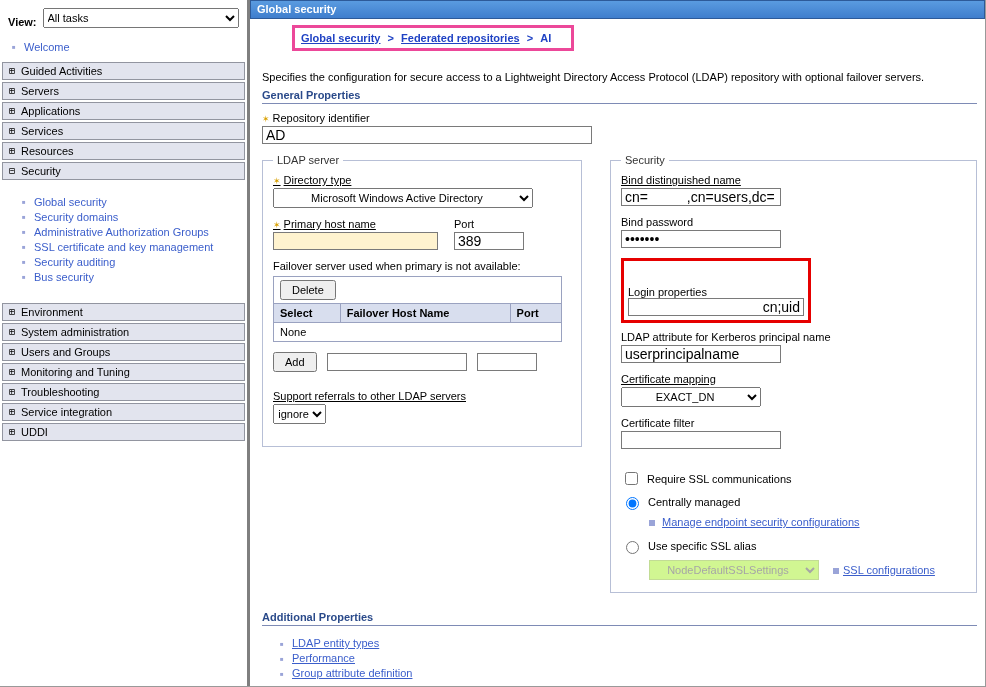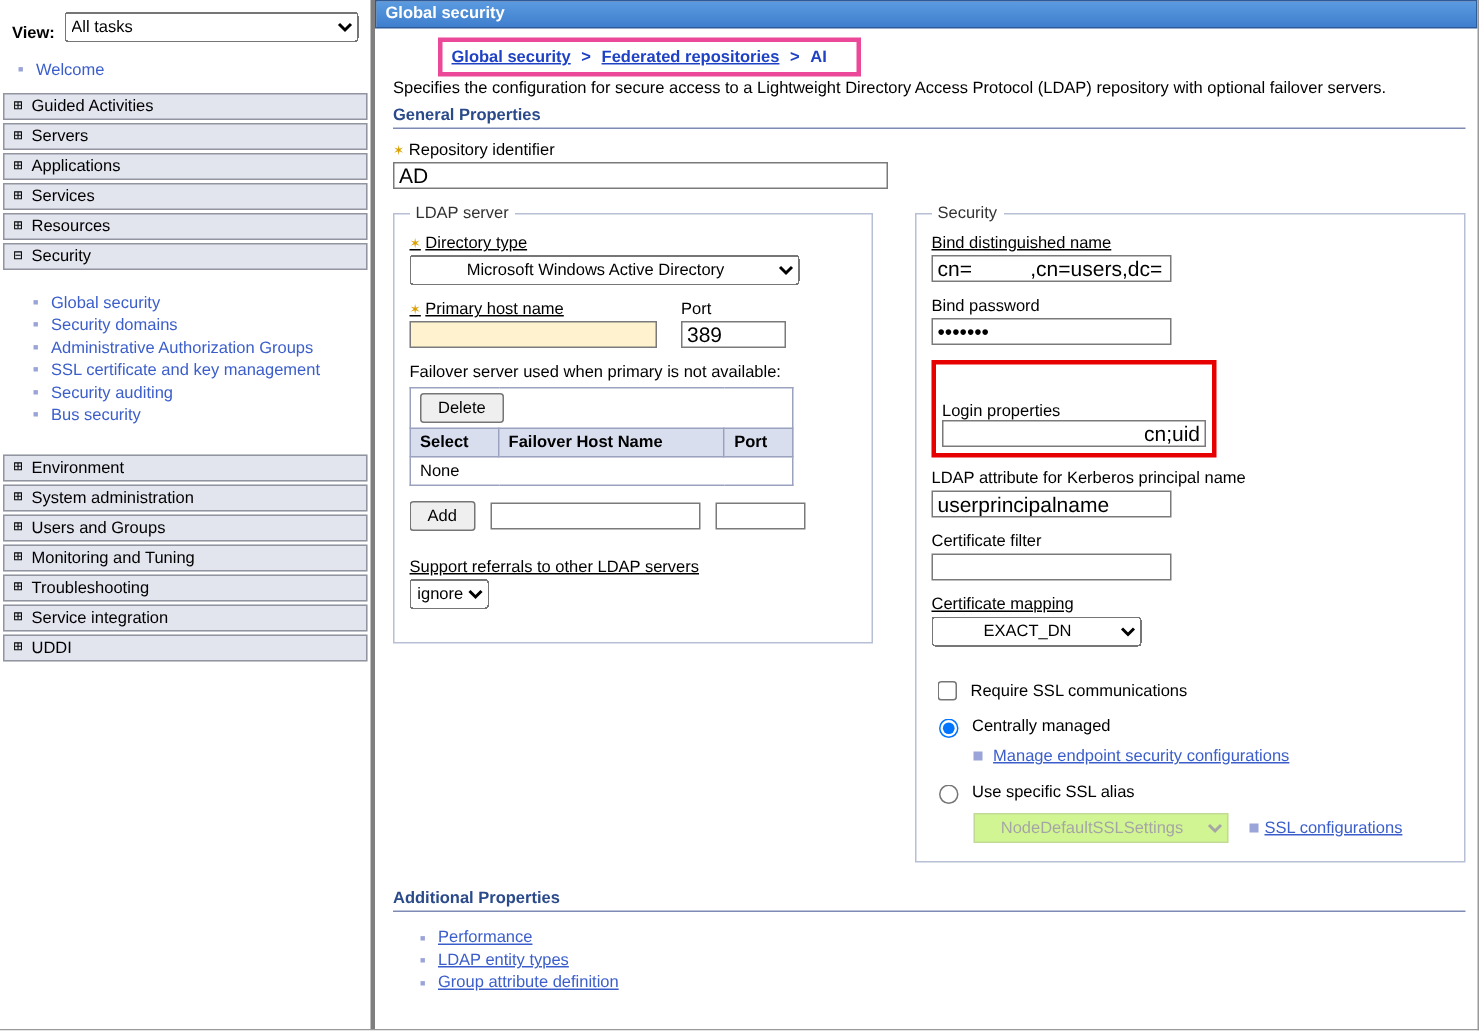--- a/index.html
+++ b/index.html
@@ -17,32 +17,32 @@
   .sublist li{ list-style:none; margin:3px 0; position:relative;}
   .sublist li::before{ content:"■"; color:#9aa4d8; font-size:6px; position:absolute; left:-12px; top:3px;}
   
   .main { flex:1; overflow:auto; }
   .title-bar { background:linear-gradient(#5a9be0,#3f7ecd); color:#fff; font-weight:bold; font-size:11px; padding:2px 6px 3px 6px; border:1px solid #2d5a99;}
   .mbody{ padding:6px 8px 10px 12px;}
   .crumb-box{ border:3px solid #ec4899; display:inline-block; padding:4px 20px 4px 6px; margin-bottom:2px;margin-left:30px;}
   .crumb-box a{ color:#1f42c4; font-weight:bold; text-decoration:underline;}
   .crumb-box .sep{ color:#1f42c4; font-weight:bold; padding:0 4px;}
   .crumb-box .cur{ color:#1f42c4; font-weight:bold;}
-  .desc{ margin:0 0 6px 0;}
+  .desc{ margin:18px 0 6px 0;}
   .section-h { color:#2a4a8a; font-weight:bold; border-bottom:1px solid #7e8bb5; padding-bottom:2px; margin:4px 0 8px 0;}
   .req::before{content:"✶"; color:#d9a000; font-size:9px; margin-right:3px;}
   .underlabel{text-decoration:underline;}
   input[type=text], input[type=password]{ font-size:14px; padding:1px 3px; border:1px solid #7a7a7a; height:18px;}
   select.native{font-size:11px; height:20px;text-align:center;}
   fieldset{ border:1px solid #b7bfd6; padding:8px 10px 12px 10px; margin:0;}
   legend{ color:#333; padding:0 4px;}
   .two-col{ display:flex; gap:28px; align-items:flex-start;}
   .col-l{ width:320px;}
   .col-r{ flex:1; position:relative;}
-  table.fail{border-collapse:collapse; width:256px; margin-top:4px;}
+  table.fail{border-collapse:collapse; width:289px; margin-top:4px;}
   table.fail th, table.fail td{ border:1px solid #9aa2c0; padding:3px 6px; font-size:11px; text-align:left; background:#fff;}
   table.fail th{ background:#d8deee;}
   .del-row td{ background:#d8deee;}
   button.small{ font-size:11px; padding:1px 10px; height:20px;}
   .manage-link{ color:#3b5ecb; text-decoration:underline; font-size:11px; cursor:pointer;}
   .radio-row, .cb-row{ display:flex; align-items:center; gap:6px; margin:6px 0;}
   .mini-square{ display:inline-block; width:6px; height:6px; background:#9aa4d8; margin-right:4px; vertical-align:middle;}
   .redbox{ border:3px solid #e60000; padding:1px 4px 4px 4px; display:inline-block;}
   .field-block{margin-bottom:10px;}
   .field-block .lbl{display:block; margin-bottom:2px;}
@@ -204,26 +204,26 @@
             </div>
             <div class="redbox">
               <span class="lbl" style="display:block;margin-top:24px;">Login properties</span>
               <input type="text" style="width: 176px; text-align: right;" value="cn;uid">
             </div>
             <div class="field-block" style="margin-top:8px;">
               <span class="lbl">LDAP attribute for Kerberos principal name</span>
               <input type="text" style="width: 160px;" value="userprincipalname">
             </div>
             <div class="field-block">
+              <span class="lbl underlabel">Certificate mapping</span>
+              <select class="native" style="width:140px;"><option>EXACT_DN</option></select>
+            </div>
+            <div class="field-block">
               <span class="lbl">Certificate filter</span>
               <input type="text" style="width: 160px;" value="">
-            </div>
-            <div class="field-block">
-              <span class="lbl underlabel">Certificate mapping</span>
-              <select class="native" style="width:140px;"><option>EXACT_DN</option></select>
             </div>
 
             <div class="cb-row" style="margin-top:20px;">
               <input type="checkbox" style="">
               <span>Require SSL communications</span>
             </div>
             <div class="radio-row">
               <input type="radio" name="sslmode" checked="" style="">
               <span>Centrally managed</span>
             </div>
@@ -238,19 +238,19 @@
             <div style="padding-left:28px; display:flex; gap:14px; align-items:center;">
               <select class="native" disabled="" style="width:170px; background:#bef264;"><option>NodeDefaultSSLSettings</option></select>
               <span><span class="mini-square"></span><a class="manage-link">SSL configurations</a></span>
             </div>
           </fieldset>
         </div>
       </div>
 
       <div class="section-h" style="margin-top:18px;">Additional Properties</div>
       <ul class="addl-list">
+        <li><a>LDAP entity types</a></li>
         <li><a>Performance</a></li>
-        <li><a>LDAP entity types</a></li>
         <li><a>Group attribute definition</a></li>
       </ul>
     </div>
   </div>
 </div>
 
 </body></html>

